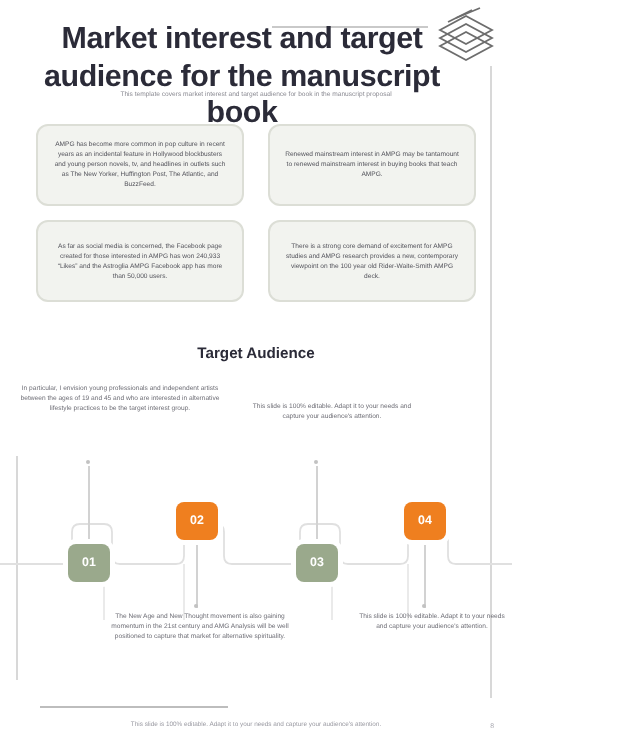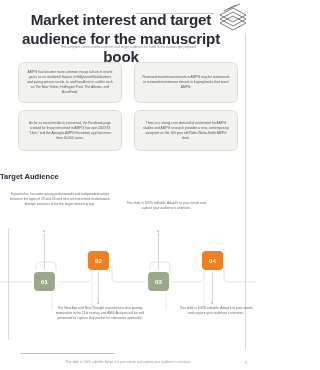--- a/index.html
+++ b/index.html
@@ -85,21 +85,21 @@
   #card-1 { left: 18px;  top: 62px;  width: 104px; height: 41px; }
   #card-2 { left: 134px; top: 62px;  width: 104px; height: 41px; }
   #card-3 { left: 18px;  top: 110px; width: 104px; height: 41px; }
   #card-4 { left: 134px; top: 110px; width: 104px; height: 41px; }
 
   
   .section-title {
     position: absolute;
     left: 0; top: 172px;
     width: 256px;
-    text-align: left;
+    text-align: center;
     font-size: 7.6px;
     font-weight: bold;
     color: #2b2b38;
   }
 
   
   .timeline-svg {
     position: absolute;
     left: 0; top: 240px;
     width: 256px; height: 70px;

